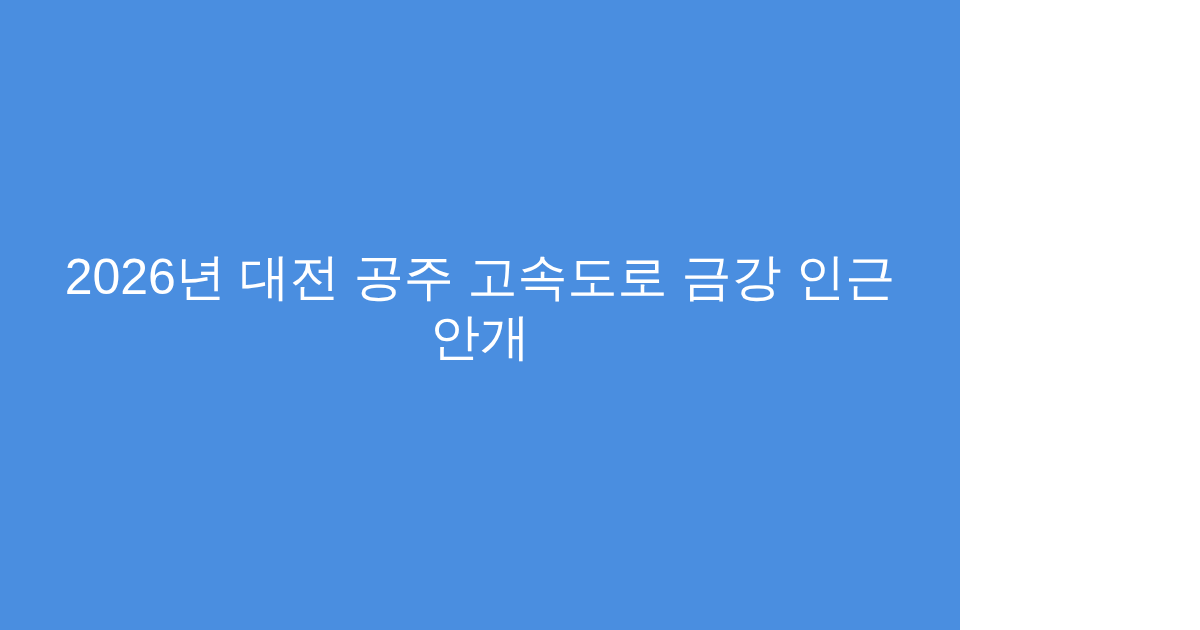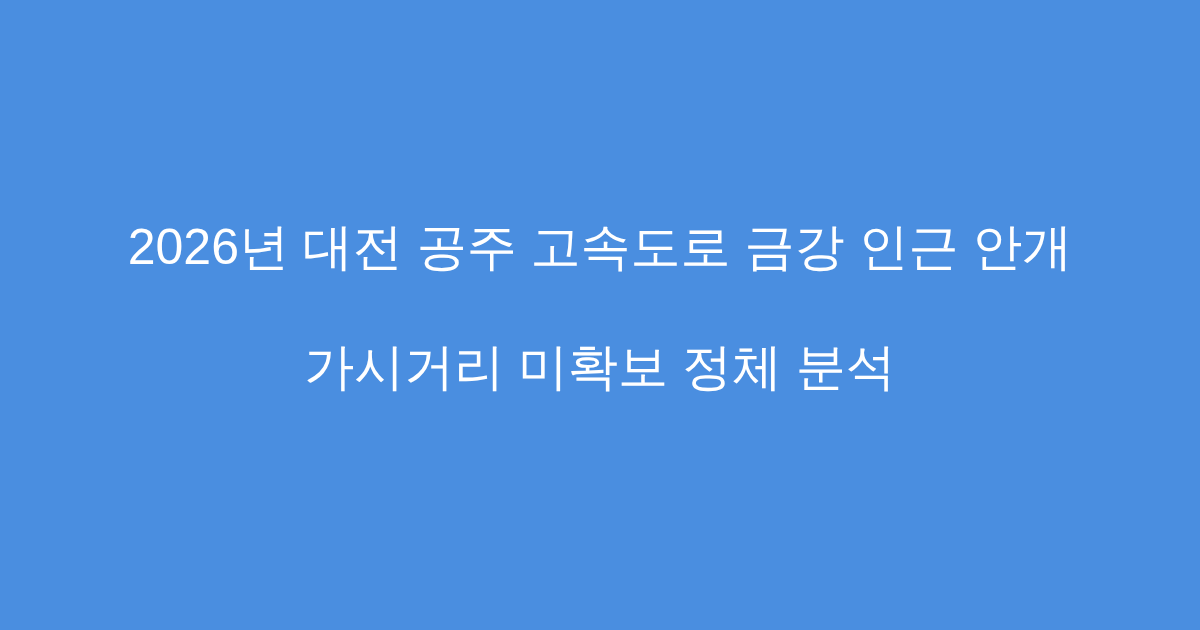--- a/index.html
+++ b/index.html
@@ -13,21 +13,21 @@
     height: 630px;
     overflow: hidden;
     font-family: "Liberation Sans", "DejaVu Sans", sans-serif;
     -webkit-font-smoothing: antialiased;
   }
 
   
   .og-card {
     position: relative;
     box-sizing: border-box;
-    width: 1200px;
+    width: 960px;
     height: 630px;
     background-color: #4a8ee0;
     display: flex;
     align-items: center;
     justify-content: center;
     overflow: hidden;
   }
 
   
   .title-block {
@@ -61,18 +61,17 @@
 </style>
 </head>
 <body>
 
 <div class="og-card" style="background-color: rgb(74, 142, 224);">
 
   <div class="title-block">
 
     <h1 class="og-title" style="color: rgb(255, 255, 255); font-size: 50px; line-height: 60px; text-align: center;">
       <span class="title-line">2026년 대전 공주 고속도로 금강 인근 안개</span>
-      <span class="title-line">가시거리 미확보 정체 분석</span>
     </h1>
 
   </div>
 
 </div>
 
 </body></html>

